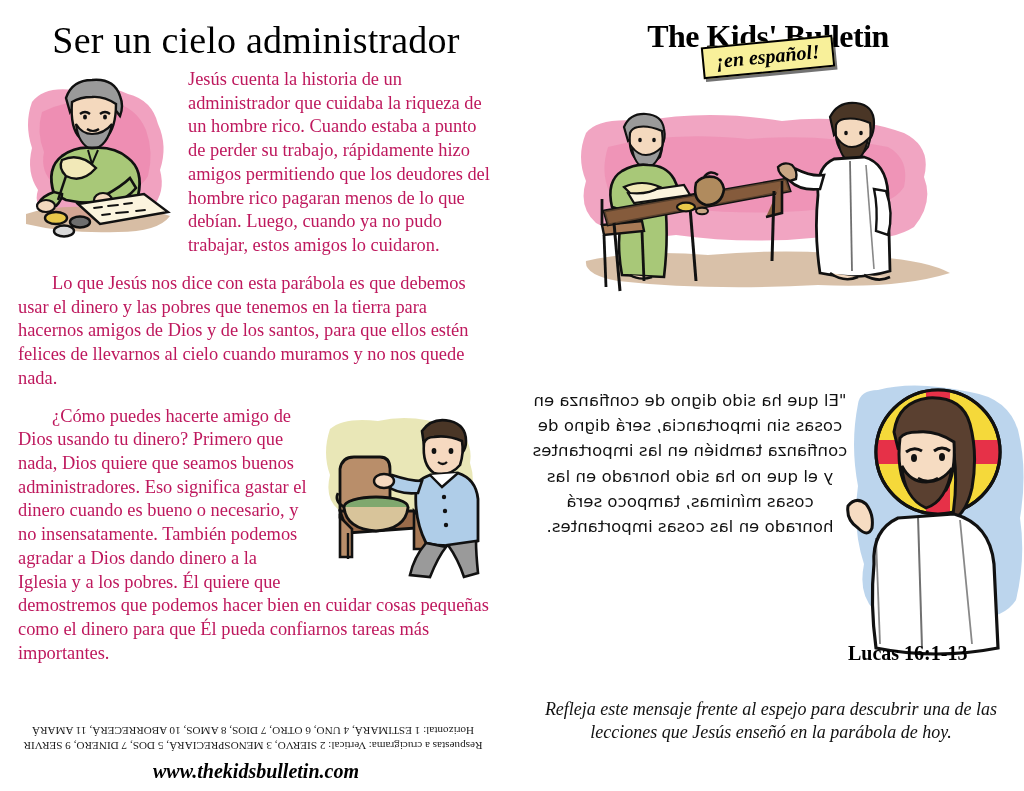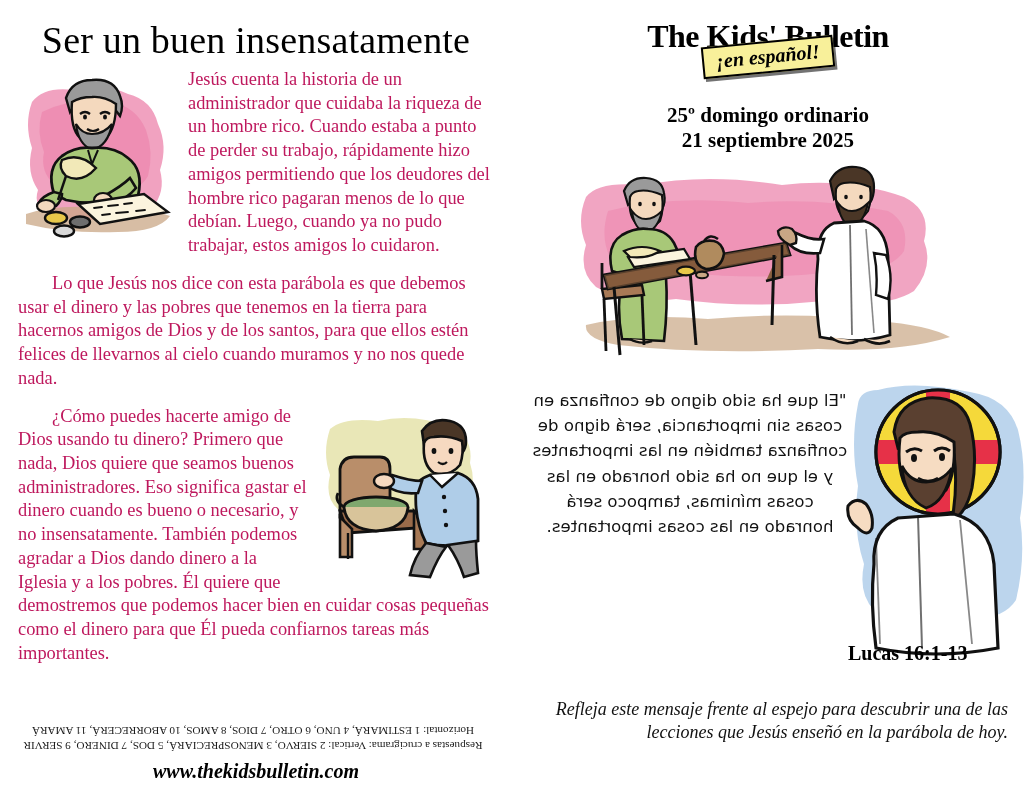--- a/index.html
+++ b/index.html
@@ -87,35 +87,35 @@
     color:#111;
   }
   .verse-cite{
     position:absolute;left:848px;top:642px;
     font-size:20px;font-weight:bold;color:#000;
   }
   .jesus-fig{position:absolute;left:338px;top:378px;width:176px;height:278px;}
 
   .mirror-caption{
     position:absolute;left:22px;right:14px;top:700px;
-    font-size:18px;font-style:italic;line-height:1.3;text-align:right;color:#111;
+    font-size:18px;font-style:italic;line-height:1.3;text-align:center;color:#111;
   }
 
   
   .ill{position:absolute;inset:0;}
   svg{display:block;overflow:visible;}
 </style>
 </head>
 <body>
 
 <div class="page">
 
   <div class="col-left">
 
-    <h1 class="article-title">Ser un buen insensatamente</h1>
+    <h1 class="article-title">Ser un cielo administrador</h1>
 
     <div class="fig-left-top">
       <svg class="ill" viewBox="0 0 160 178">
         <g>
           <path d="M14 30 Q6 52 14 76 Q8 100 20 118 Q14 136 34 142 Q60 152 86 146 Q116 150 134 136 Q148 120 142 98 Q150 74 140 52 Q134 28 110 22 Q84 10 56 18 Q26 14 14 30 Z" fill="#E8699A" opacity="0.62"></path>
           <path d="M24 40 Q18 60 26 80 Q22 100 36 112 Q62 126 92 120 Q120 122 130 104 Q136 80 128 58 Q118 34 92 30 Q58 24 24 40 Z" fill="#E8699A" opacity="0.35"></path>
         </g>
         <g>
           <path d="M8 142 Q40 132 80 136 Q122 132 152 144 Q140 160 100 160 Q50 162 8 152 Z" fill="#C9A785" opacity="0.75"></path>
         </g>
@@ -222,24 +222,20 @@
   </div>
 
   <div class="col-right">
 
     <div class="masthead">The Kids' Bulletin</div>
 
     <div class="badge-wrap">
       <div class="badge">¡en español!</div>
     </div>
 
-    <div class="sunday-line">
-      <div>25º domingo ordinario</div>
-      <div>21 septiembre 2025</div>
-    </div>
 
     <div class="scene-top">
       <svg class="ill" viewBox="0 0 400 210">
         <g>
           <path d="M18 38 Q8 62 18 86 Q10 112 28 128 Q60 146 108 140 Q180 150 256 142 Q318 150 346 132 Q366 108 356 82 Q364 52 336 38 Q280 18 214 26 Q140 14 74 26 Q30 22 18 38 Z" fill="#E8699A" opacity="0.60"></path>
           <path d="M40 52 Q32 78 42 98 Q70 120 120 114 Q200 122 272 112 Q322 114 336 92 Q342 64 320 52 Q250 38 180 44 Q100 36 40 52 Z" fill="#E8699A" opacity="0.28"></path>
         </g>
         <g>
           <path d="M18 166 Q70 154 140 160 Q230 152 310 162 Q360 166 382 178 Q330 194 250 190 Q140 196 50 186 Q16 180 18 166 Z" fill="#C9A785" opacity="0.7"></path>
         </g>

